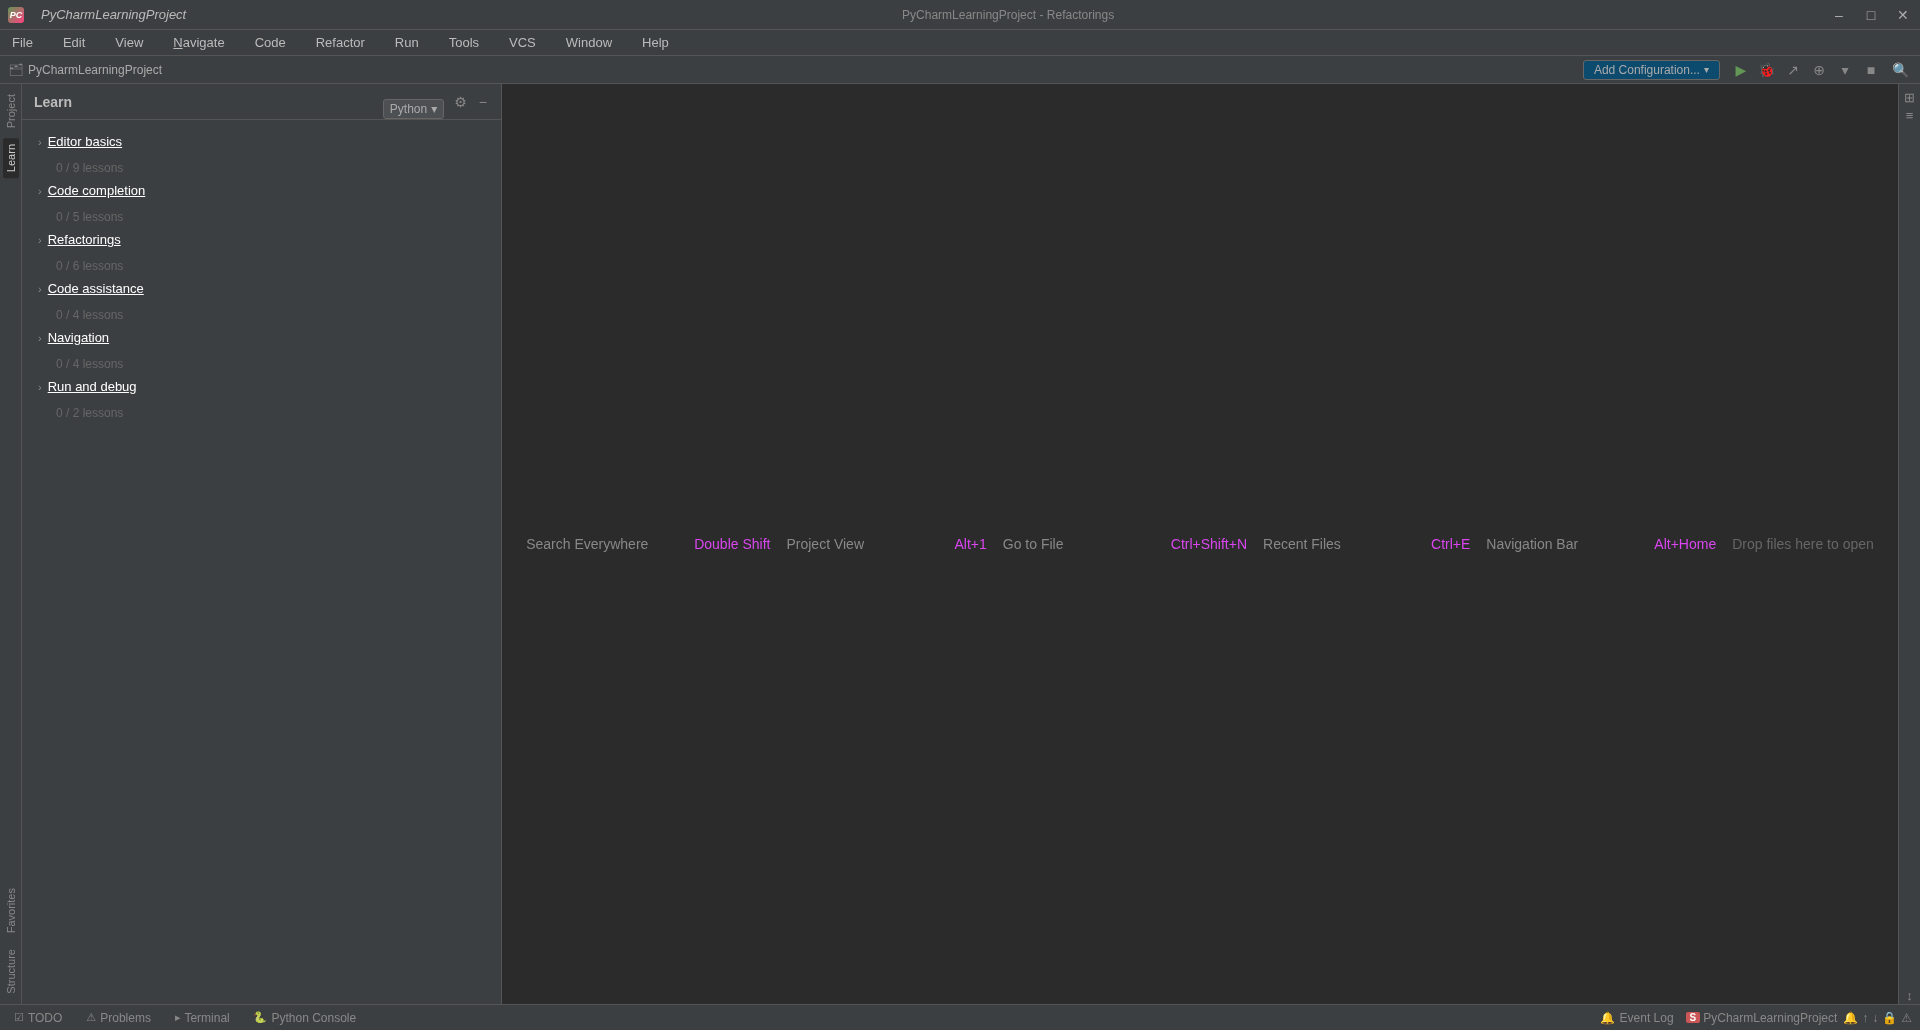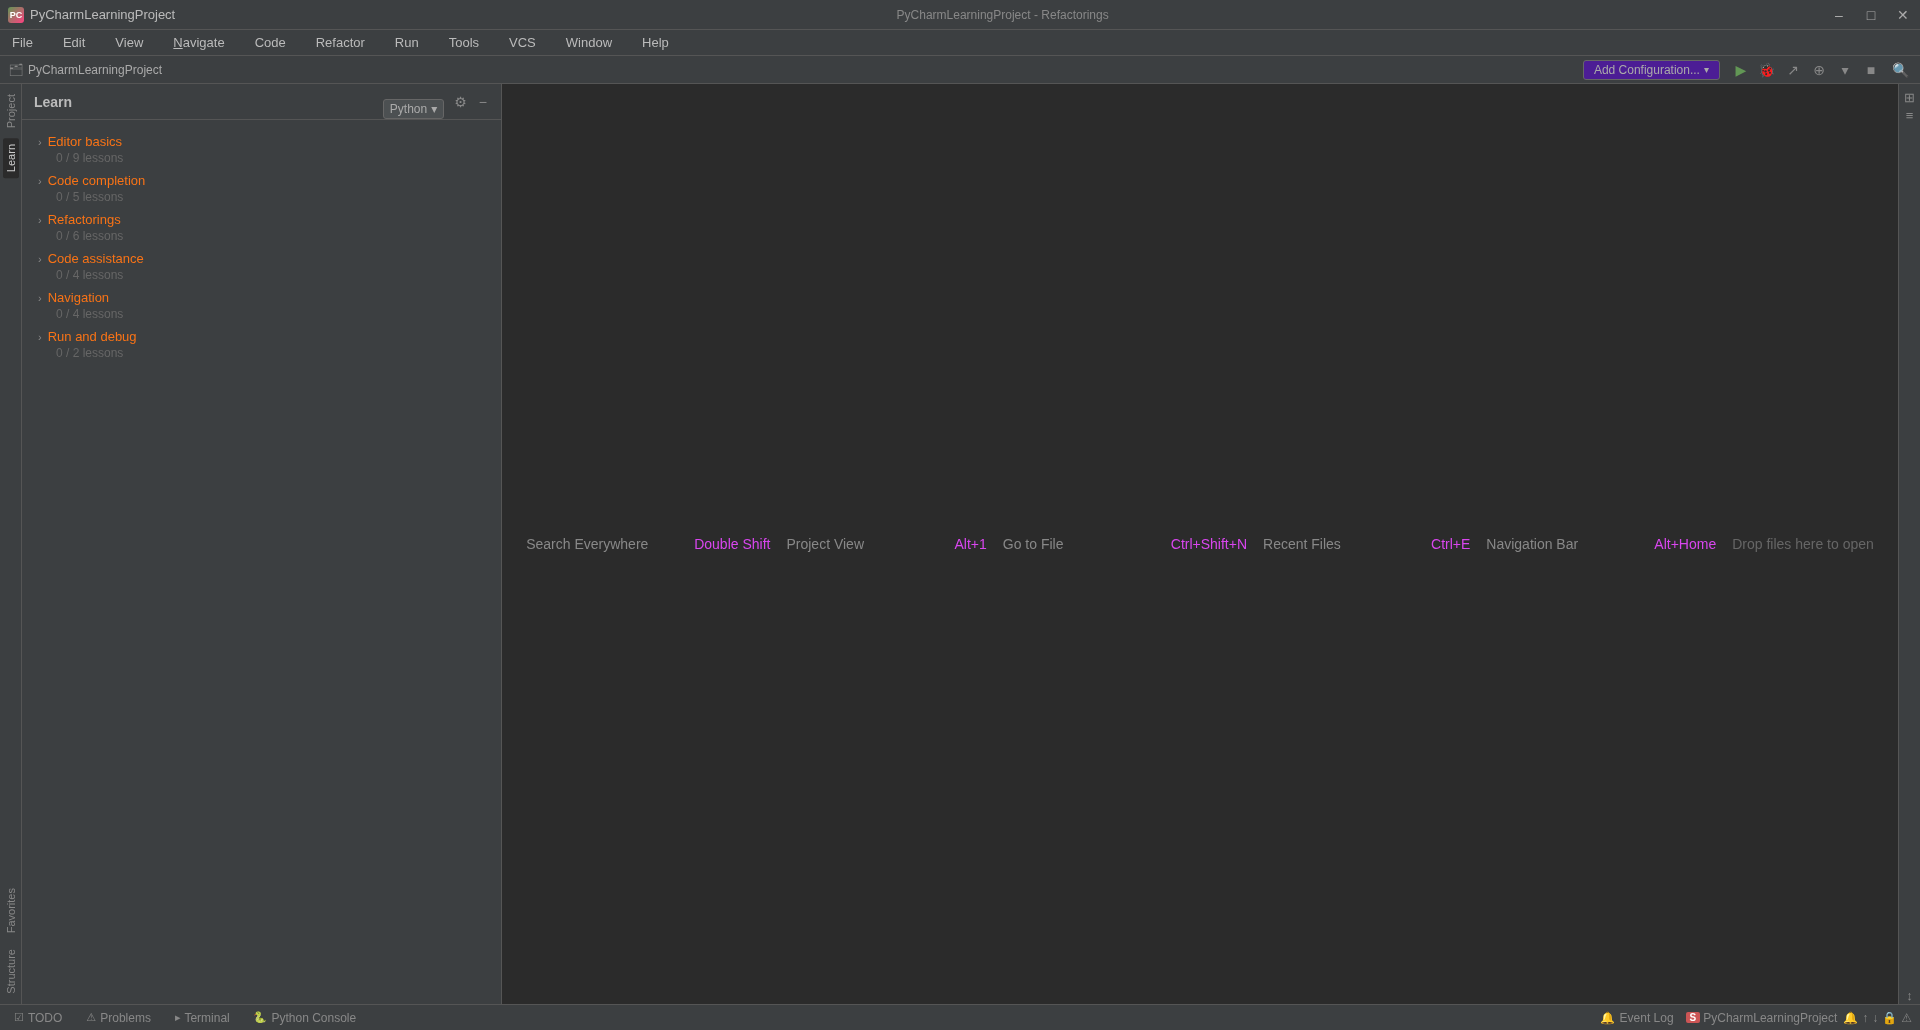--- a/index.html
+++ b/index.html
@@ -19,21 +19,22 @@
       background: #3c3f41;
       display: flex;
       align-items: center;
       justify-content: space-between;
       padding: 0 8px;
       border-bottom: 1px solid #555;
     }
     #title-bar-left {
       display: flex;
       align-items: center;
-      gap: 6px;
+      gap: 17px;
+      font-style: italic;
     }
     #title-bar-center {
       color: #888;
       font-size: 12px;
     }
     #title-bar-controls {
       display: flex;
       gap: 12px;
       align-items: center;
     }
@@ -143,28 +144,29 @@
       display: flex;
       align-items: center;
       gap: 6px;
       cursor: pointer;
     }
     .lesson-chevron {
       color: #888;
       font-size: 11px;
     }
     .lesson-title {
-      color: #f97316;
+      color: #ffffff;
       font-size: 13px;
       font-weight: 500;
+      text-decoration: underline;
     }
     .lesson-count {
       color: #666;
       font-size: 12px;
-      margin-top: 2px;
+      margin-top: 12px;
       padding-left: 18px;
     }
 
     
     #main-content {
       flex: 1;
       background: #2b2b2b;
       display: flex;
       flex-direction: column;
       align-items: center;
@@ -227,21 +229,21 @@
       height: 16px;
       display: flex;
       align-items: center;
       justify-content: center;
       color: #888;
       cursor: pointer;
       font-size: 12px;
     }
     #add-config-btn {
       margin-left: auto;
-      background: #4c1d95;
+      background: #0c4a6e;
       border: 1px solid #666;
       color: #aaa;
       padding: 2px 10px;
       font-size: 12px;
       border-radius: 3px;
       cursor: pointer;
       display: flex;
       align-items: center;
       gap: 4px;
     }

